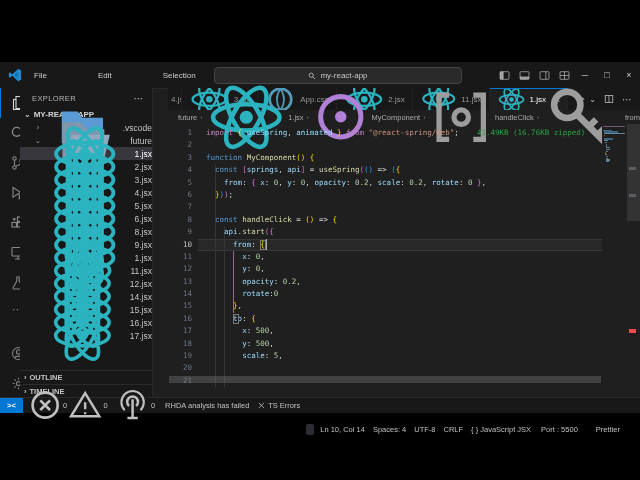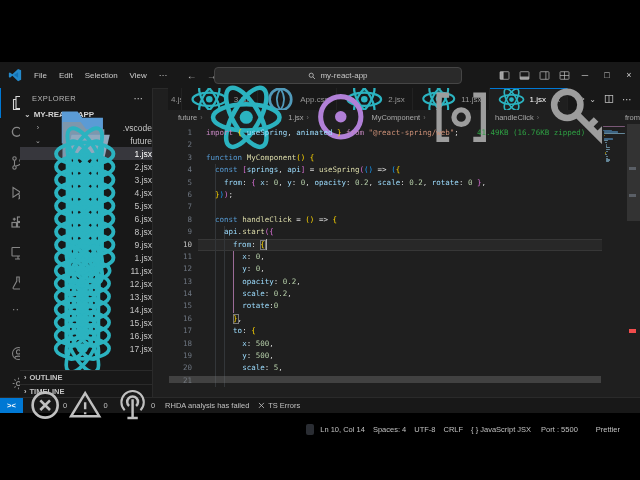--- a/index.html
+++ b/index.html
@@ -103,21 +103,21 @@
 </head>
 <body>
 
 <div id="vscode">
 
   <div id="titlebar">
     <svg id="vscode-logo" viewBox="0 0 16 16">
       <path fill="#2489ca" d="M11.5 1L5 7.2 2.2 5 1 5.6v4.8L2.2 11 5 8.8l6.5 6.2 3.5-1.6V2.6L11.5 1z"></path>
       <path fill="#1070b3" d="M11.5 4.8L6.8 8l4.7 3.2V4.8z" opacity=".9"></path>
     </svg>
-    <div id="menubar" style="display: flex;">
+    <div id="menubar" style="display: flex; gap: 39px;">
         <div class="menu-item">File</div>
         <div class="menu-item">Edit</div>
         <div class="menu-item">Selection</div>
         <div class="menu-item">View</div>
         <div class="menu-item">⋯</div>
       </div>
     <div id="nav-arrows">
       <span>←</span>
       <span>→</span>
     </div>
@@ -392,31 +392,20 @@
         </div>
         <div class="tree-row file-row">
           <span style="display: inline-flex;">
             <svg viewBox="0 0 16 16" fill="none" stroke="#2BB3C0" stroke-width="0.9" style="width: 100%; height: 100%;">
               <ellipse cx="8" cy="8" rx="6.6" ry="2.6"></ellipse>
               <ellipse cx="8" cy="8" rx="6.6" ry="2.6" transform="rotate(60 8 8)"></ellipse>
               <ellipse cx="8" cy="8" rx="6.6" ry="2.6" transform="rotate(120 8 8)"></ellipse>
               <circle cx="8" cy="8" r="1.3" fill="#2BB3C0" stroke="none"></circle>
             </svg>
           </span>
-          <span>13.jsx</span>
-        </div>
-        <div class="tree-row file-row">
-          <span style="display: inline-flex;">
-            <svg viewBox="0 0 16 16" fill="none" stroke="#2BB3C0" stroke-width="0.9" style="width: 100%; height: 100%;">
-              <ellipse cx="8" cy="8" rx="6.6" ry="2.6"></ellipse>
-              <ellipse cx="8" cy="8" rx="6.6" ry="2.6" transform="rotate(60 8 8)"></ellipse>
-              <ellipse cx="8" cy="8" rx="6.6" ry="2.6" transform="rotate(120 8 8)"></ellipse>
-              <circle cx="8" cy="8" r="1.3" fill="#2BB3C0" stroke="none"></circle>
-            </svg>
-          </span>
           <span>14.jsx</span>
         </div>
         <div class="tree-row file-row">
           <span style="display: inline-flex;">
             <svg viewBox="0 0 16 16" fill="none" stroke="#2BB3C0" stroke-width="0.9" style="width: 100%; height: 100%;">
               <ellipse cx="8" cy="8" rx="6.6" ry="2.6"></ellipse>
               <ellipse cx="8" cy="8" rx="6.6" ry="2.6" transform="rotate(60 8 8)"></ellipse>
               <ellipse cx="8" cy="8" rx="6.6" ry="2.6" transform="rotate(120 8 8)"></ellipse>
               <circle cx="8" cy="8" r="1.3" fill="#2BB3C0" stroke="none"></circle>
             </svg>
@@ -617,21 +606,20 @@
           <div class="code-line"><span style="color: rgb(212, 212, 212);">  </span><span style="color: rgb(86, 156, 214);">const</span><span style="color: rgb(212, 212, 212);"> </span><span style="color: rgb(218, 112, 214);">[</span><span style="color: rgb(156, 220, 254);">springs</span><span style="color: rgb(212, 212, 212);">, </span><span style="color: rgb(156, 220, 254);">api</span><span style="color: rgb(218, 112, 214);">]</span><span style="color: rgb(212, 212, 212);"> = </span><span style="color: rgb(220, 220, 170);">useSpring</span><span style="color: rgb(218, 112, 214);">(</span><span style="color: rgb(23, 159, 255);">()</span><span style="color: rgb(212, 212, 212);"> =&gt; </span><span style="color: rgb(23, 159, 255);">(</span><span style="color: rgb(255, 215, 0);">{</span></div>
           <div class="code-line"><span style="color: rgb(212, 212, 212);">    </span><span style="color: rgb(156, 220, 254);">from</span><span style="color: rgb(212, 212, 212);">: </span><span style="color: rgb(218, 112, 214);">{</span><span style="color: rgb(212, 212, 212);"> </span><span style="color: rgb(156, 220, 254);">x</span><span style="color: rgb(212, 212, 212);">: </span><span style="color: rgb(181, 206, 168);">0</span><span style="color: rgb(212, 212, 212);">, </span><span style="color: rgb(156, 220, 254);">y</span><span style="color: rgb(212, 212, 212);">: </span><span style="color: rgb(181, 206, 168);">0</span><span style="color: rgb(212, 212, 212);">, </span><span style="color: rgb(156, 220, 254);">opacity</span><span style="color: rgb(212, 212, 212);">: </span><span style="color: rgb(181, 206, 168);">0.2</span><span style="color: rgb(212, 212, 212);">, </span><span style="color: rgb(156, 220, 254);">scale</span><span style="color: rgb(212, 212, 212);">: </span><span style="color: rgb(181, 206, 168);">0.2</span><span style="color: rgb(212, 212, 212);">, </span><span style="color: rgb(156, 220, 254);">rotate</span><span style="color: rgb(212, 212, 212);">: </span><span style="color: rgb(181, 206, 168);">0</span><span style="color: rgb(212, 212, 212);"> </span><span style="color: rgb(218, 112, 214);">}</span><span style="color: rgb(212, 212, 212);">,</span></div>
           <div class="code-line"><span style="color: rgb(212, 212, 212);">  </span><span style="color: rgb(255, 215, 0);">}</span><span style="color: rgb(23, 159, 255);">)</span><span style="color: rgb(218, 112, 214);">)</span><span style="color: rgb(212, 212, 212);">;</span></div>
           <div class="code-line"></div>
           <div class="code-line"><span style="color: rgb(212, 212, 212);">  </span><span style="color: rgb(86, 156, 214);">const</span><span style="color: rgb(212, 212, 212);"> </span><span style="color: rgb(220, 220, 170);">handleClick</span><span style="color: rgb(212, 212, 212);"> = </span><span style="color: rgb(255, 215, 0);">()</span><span style="color: rgb(212, 212, 212);"> =&gt; </span><span style="color: rgb(255, 215, 0);">{</span></div>
           <div class="code-line"><span style="color: rgb(212, 212, 212);">    </span><span style="color: rgb(156, 220, 254);">api</span><span style="color: rgb(212, 212, 212);">.</span><span style="color: rgb(220, 220, 170);">start</span><span style="color: rgb(218, 112, 214);">(</span><span style="color: rgb(218, 112, 214);">{</span></div>
           <div class="code-line"><span style="color: rgb(212, 212, 212);">      </span><span style="color: rgb(156, 220, 254);">from</span><span style="color: rgb(212, 212, 212);">: </span><span style="color: rgb(255, 215, 0);">{</span></div>
           <div class="code-line"><span style="color: rgb(212, 212, 212);">        </span><span style="color: rgb(156, 220, 254);">x</span><span style="color: rgb(212, 212, 212);">: </span><span style="color: rgb(181, 206, 168);">0</span><span style="color: rgb(212, 212, 212);">,</span></div>
           <div class="code-line"><span style="color: rgb(212, 212, 212);">        </span><span style="color: rgb(156, 220, 254);">y</span><span style="color: rgb(212, 212, 212);">: </span><span style="color: rgb(181, 206, 168);">0</span><span style="color: rgb(212, 212, 212);">,</span></div>
           <div class="code-line"><span style="color: rgb(212, 212, 212);">        </span><span style="color: rgb(156, 220, 254);">opacity</span><span style="color: rgb(212, 212, 212);">: </span><span style="color: rgb(181, 206, 168);">0.2</span><span style="color: rgb(212, 212, 212);">,</span></div>
-          <div class="code-line"><span style="color: rgb(212, 212, 212);">        </span><span style="color: rgb(156, 220, 254);">scale</span><span style="color: rgb(212, 212, 212);">: </span><span style="color: rgb(181, 206, 168);">0.2</span><span style="color: rgb(212, 212, 212);">,</span></div>
           <div class="code-line"><span style="color: rgb(212, 212, 212);">        </span><span style="color: rgb(156, 220, 254);">rotate</span><span style="color: rgb(212, 212, 212);">:</span><span style="color: rgb(181, 206, 168);">0</span></div>
           <div class="code-line"><span style="color: rgb(212, 212, 212);">      </span><span style="color: rgb(255, 215, 0);">}</span><span style="color: rgb(212, 212, 212);">,</span></div>
           <div class="code-line"><span style="color: rgb(212, 212, 212);">      </span><span style="color: rgb(156, 220, 254);">to</span><span style="color: rgb(212, 212, 212);">: </span><span style="color: rgb(255, 215, 0);">{</span></div>
           <div class="code-line"><span style="color: rgb(212, 212, 212);">        </span><span style="color: rgb(156, 220, 254);">x</span><span style="color: rgb(212, 212, 212);">: </span><span style="color: rgb(181, 206, 168);">500</span><span style="color: rgb(212, 212, 212);">,</span></div>
           <div class="code-line"><span style="color: rgb(212, 212, 212);">        </span><span style="color: rgb(156, 220, 254);">y</span><span style="color: rgb(212, 212, 212);">: </span><span style="color: rgb(181, 206, 168);">500</span><span style="color: rgb(212, 212, 212);">,</span></div>
           <div class="code-line"><span style="color: rgb(212, 212, 212);">        </span><span style="color: rgb(156, 220, 254);">scale</span><span style="color: rgb(212, 212, 212);">: </span><span style="color: rgb(181, 206, 168);">5</span><span style="color: rgb(212, 212, 212);">,</span></div>
         </div>
       <div class="bracket-box" id="bb-open" style="left: 92.156px; top: 115.8px;"></div>
       <div class="bracket-box" id="bb-close" style="left: 65.078px; top: 190.2px;"></div>
       <div id="cursor" style="left: 97.669px; top: 115.3px;"></div>

